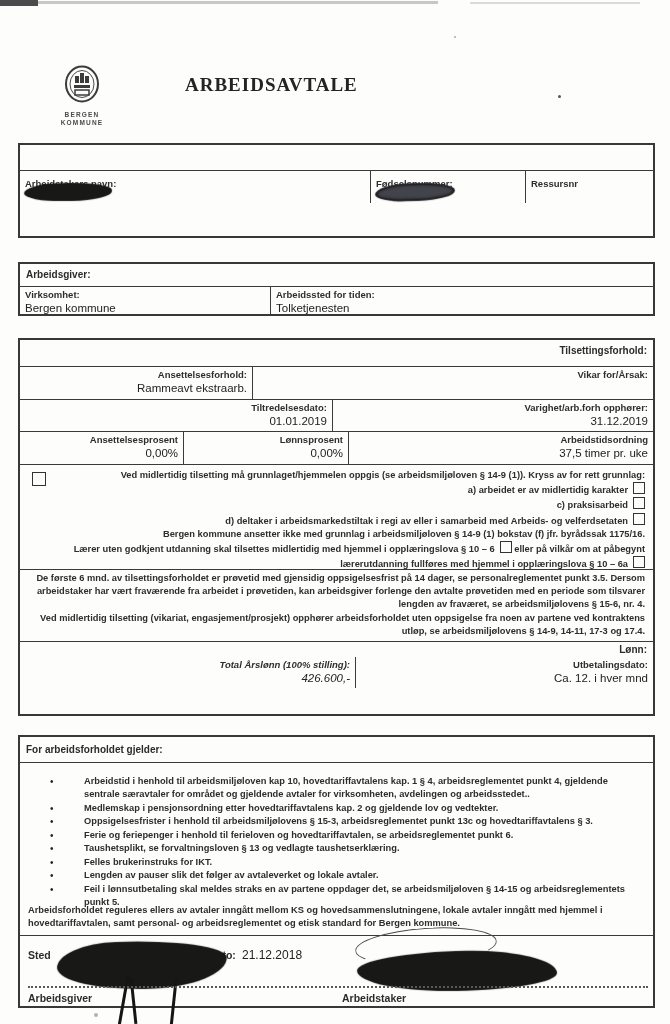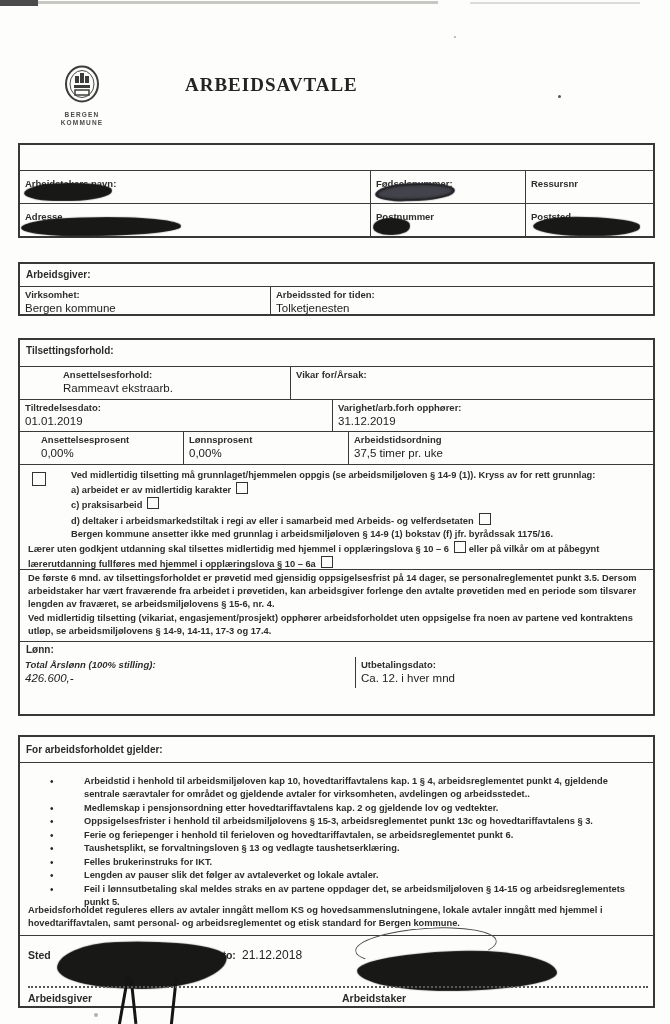--- a/index.html
+++ b/index.html
@@ -95,54 +95,40 @@
         <div class="redact" style="left:5px;top:13px;width:86px;height:16px;transform:rotate(-1deg);"></div>
       </div>
       <div class="cell" style="width:155px;">
         <span class="lbl">Fødselsnummer:</span>
         <div class="redact gray" style="left:5px;top:13px;width:78px;height:16px;border-radius:50% 60% 55% 45%/70% 55% 60% 50%;transform:rotate(-2deg);"></div>
       </div>
       <div class="cell" style="flex:1;">
         <span class="lbl">Ressursnr</span>
       </div>
     </div>
-    <div class="row" style="height:35px;">
-      <div class="cell" style="width:350px;">
-        <span class="lbl">Adresse</span>
-        <div class="redact" style="left:2px;top:14px;width:158px;height:17px;transform:rotate(-1deg);border-radius:40% 60% 55% 45%/55% 60% 45% 55%;"></div>
-      </div>
-      <div class="cell" style="width:155px;">
-        <span class="lbl">Postnummer</span>
-        <div class="redact" style="left:3px;top:15px;width:35px;height:15px;"></div>
-      </div>
-      <div class="cell" style="flex:1;">
-        <span class="lbl">Poststed</span>
-        <div class="redact" style="left:8px;top:14px;width:105px;height:17px;transform:rotate(1deg);"></div>
-      </div>
-    </div>
   </div>
 
   <div class="box" style="top:262px;height:54px;">
     <div class="sec-head" style="height:22px;">Arbeidsgiver:</div>
     <div class="row" style="height:30px;border-top:1.5px solid #3a3a38;">
       <div class="cell" style="width:250px;">
         <div class="lbl">Virksomhet:</div>
         <div class="val">Bergen kommune</div>
       </div>
       <div class="cell" style="flex:1;">
         <div class="lbl">Arbeidssted for tiden:</div>
         <div class="val">Tolketjenesten</div>
       </div>
     </div>
   </div>
 
-  <div class="box" style="top:338px;height:378px;">
+  <div class="box" style="top:338px;height:378px;text-align:right;">
     <div class="sec-head" style="height:26px;">Tilsettingsforhold:</div>
 
-    <div class="row" style="height:33px;border-top:1.5px solid #3a3a38;padding-left:38px;">
+    <div class="row" style="height:33px;border-top:1.5px solid #3a3a38;">
       <div class="cell" style="width:232px;">
         <div class="lbl">Ansettelsesforhold:</div>
         <div class="val">Rammeavt ekstraarb.</div>
       </div>
       <div class="cell" style="flex:1;">
         <div class="lbl">Vikar for/Årsak:</div>
       </div>
     </div>
 
     <div class="row" style="height:32px;">

